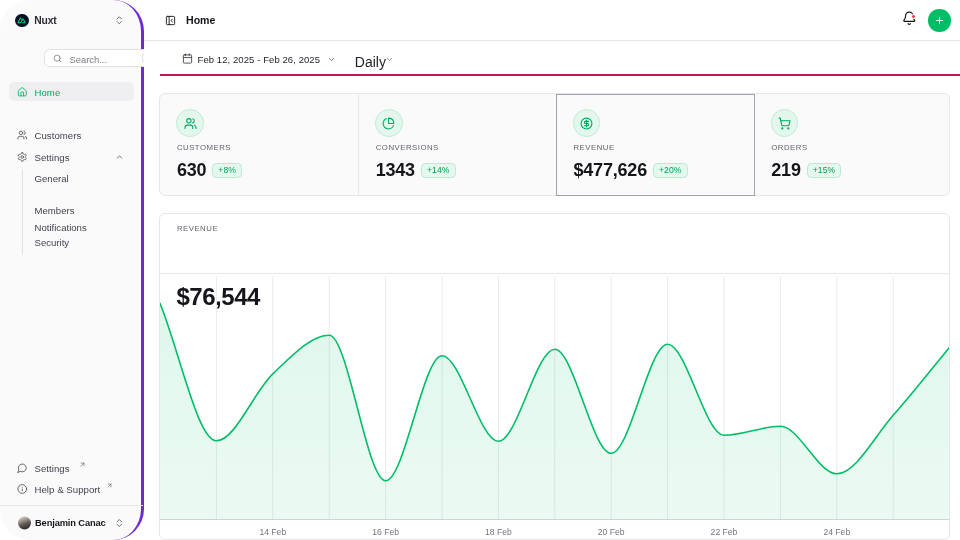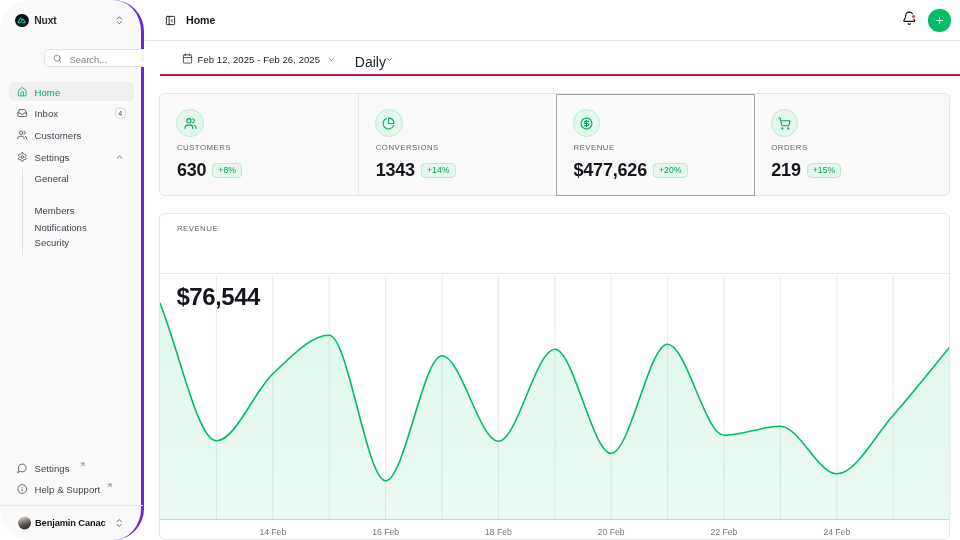--- a/index.html
+++ b/index.html
@@ -67,28 +67,20 @@
     <div class="abs" style="left:97.3px; top:3.2px; width:11.3px; height:10.5px; background:#fafafa; border:1px solid #e2e2e6; border-radius:3px; display:flex; align-items:center; justify-content:center; font-size:7px; color:#52525b;">⌘</div>
     <div class="abs" style="left:110.3px; top:3.2px; width:10.5px; height:10.5px; background:#fafafa; border:1px solid #e2e2e6; border-radius:3px; display:flex; align-items:center; justify-content:center; font-size:6.8px; color:#52525b;">K</div>
   </div>
 
   <div class="srow" style="top:82.4px; background:#efeff1;">
     <svg class="mi ic" width="10.5" height="10.5" viewBox="0 0 24 24" fill="none" stroke="#00b268" stroke-width="2" stroke-linecap="round" stroke-linejoin="round">
         <path d="M15 21v-8a1 1 0 0 0-1-1h-4a1 1 0 0 0-1 1v8"></path>
         <path d="M3 10a2 2 0 0 1 .709-1.528l7-5.999a2 2 0 0 1 2.582 0l7 5.999A2 2 0 0 1 21 10v9a2 2 0 0 1-2 2H5a2 2 0 0 1-2-2z"></path>
       </svg>
     <span class="lbl" style="color:#00ab60;">Home</span>
-  </div>
-  <div class="srow" style="top:103.9px;">
-    <svg class="mi ic" width="10.5" height="10.5" viewBox="0 0 24 24" fill="none" stroke="#565660" stroke-width="2" stroke-linecap="round" stroke-linejoin="round">
-        <polyline points="22 12 16 12 14 15 10 15 8 12 2 12"></polyline>
-        <path d="M5.45 5.11 2 12v6a2 2 0 0 0 2 2h16a2 2 0 0 0 2-2v-6l-3.45-6.89A2 2 0 0 0 16.76 4H7.24a2 2 0 0 0-1.79 1.11z"></path>
-      </svg>
-    <span class="lbl">Inbox</span>
-    <span class="abs" style="right:8px; top:50%; transform:translateY(-50%); width:11.5px; height:11px; border:1px solid #d9d9dd; border-radius:3.5px; background:#fafafa; display:flex; align-items:center; justify-content:center; font-size:7px; color:#52525b;">4</span>
   </div>
   <div class="srow" style="top:125.2px;">
     <svg class="mi ic" width="10.5" height="10.5" viewBox="0 0 24 24" fill="none" stroke="#565660" stroke-width="2" stroke-linecap="round" stroke-linejoin="round">
         <path d="M16 21v-2a4 4 0 0 0-4-4H6a4 4 0 0 0-4 4v2"></path>
         <circle cx="9" cy="7" r="4"></circle>
         <path d="M22 21v-2a4 4 0 0 0-3-3.87"></path>
         <path d="M16 3.13a4 4 0 0 1 0 7.75"></path>
       </svg>
     <span class="lbl">Customers</span>
   </div>

